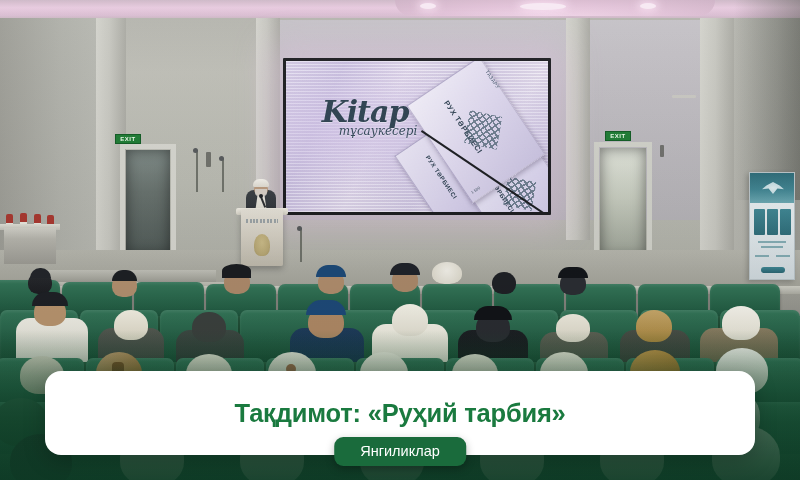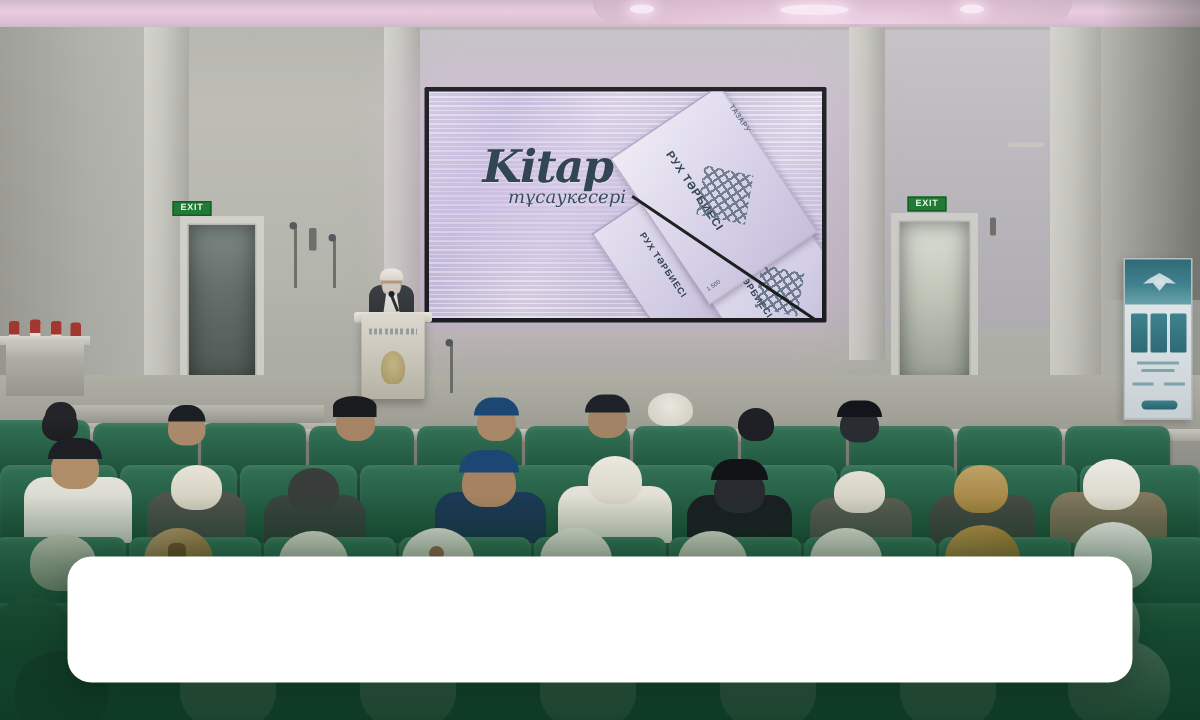--- a/index.html
+++ b/index.html
@@ -561,17 +561,19 @@
       <div class="head" style="left:712px;top:168px;width:68px;height:60px;background:linear-gradient(180deg,#f7f4ea,#dedac8);"></div>
 
     </div>
 
     <div class="bottom-veil"></div>
     <div class="photo-tone"></div>
   </div>
 
   <div class="caption-card">
     <h1 class="headline">
+      <span>Тақдимот: «Руҳий тарбия»</span>
     </h1>
   </div>
 
+  <div class="badge">Янгиликлар</div>
 
 </div>
 
 </body></html>

